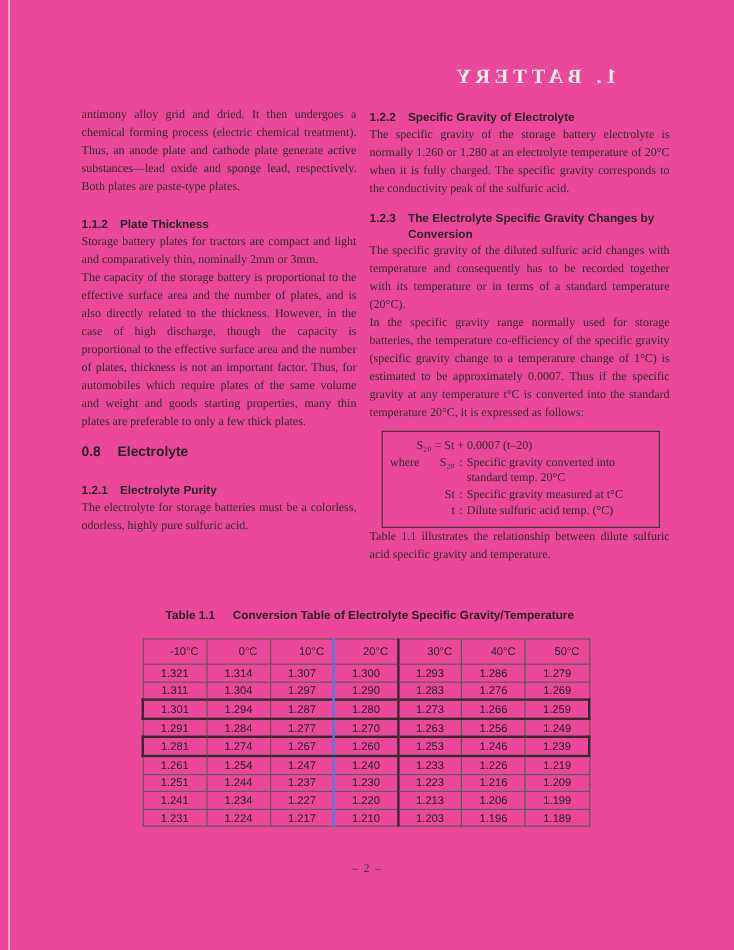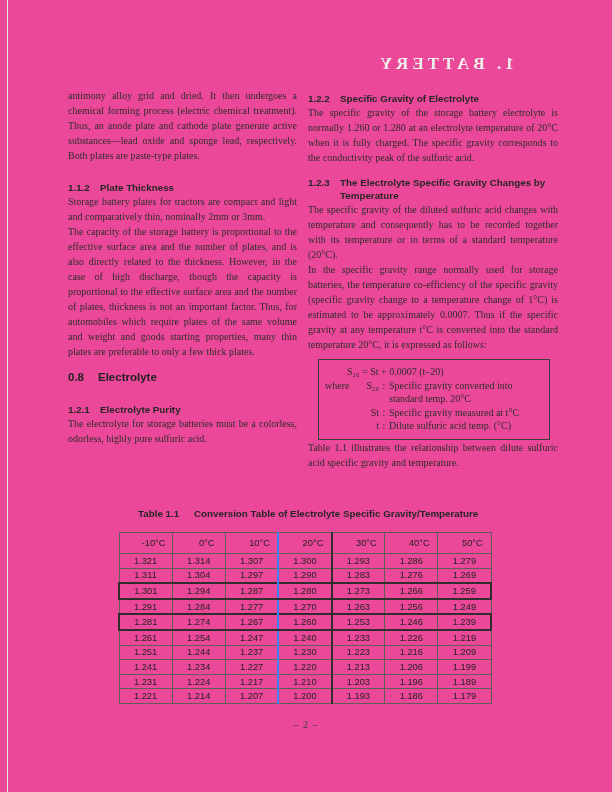--- a/index.html
+++ b/index.html
@@ -106,21 +106,21 @@
 
   <div class="col col-right">
     <div class="h3">
       <span class="num">1.2.2</span>
       <span>Specific Gravity of Electrolyte</span>
     </div>
     <p class="mt-sm">The specific gravity of the storage battery electrolyte is normally 1.260 or 1.280 at an electrolyte temperature of 20°C when it is fully charged.  The specific gravity corresponds to the conductivity peak of the sulfuric acid.</p>
 
     <div class="h3 mt-md">
       <span class="num">1.2.3</span>
-      <span class="h123-title">The Electrolyte Specific Gravity Changes by Temperature</span>
+      <span class="h123-title">The Electrolyte Specific Gravity Changes by Conversion</span>
     </div>
     <p class="mt-sm">The specific gravity of the diluted sulfuric acid changes with temperature and consequently has to be recorded together with its temperature or in terms of a standard temperature (20°C).</p>
     <p>In the specific gravity range normally used for storage batteries, the temperature co-efficiency of the specific gravity (specific gravity change to a temperature change of 1°C) is estimated to be approximately 0.0007.  Thus if the specific gravity at any temperature t°C is converted into the standard temperature 20°C, it is expressed as follows:</p>
 
     <div class="formula-box">
       <div class="formula-line">S₂₀ = St + 0.0007 (t–20)</div>
       <div>
           <div class="def-row">
             <span class="def-where">where</span>
             <span class="def-term">S₂₀</span>
@@ -237,27 +237,18 @@
           </tr>
           <tr>
             <td>1.231</td>
             <td>1.224</td>
             <td>1.217</td>
             <td class="em-col">1.210</td>
             <td>1.203</td>
             <td>1.196</td>
             <td>1.189</td>
           </tr>
-          <tr>
-            <td>1.221</td>
-            <td>1.214</td>
-            <td>1.207</td>
-            <td class="em-col">1.200</td>
-            <td>1.193</td>
-            <td>1.186</td>
-            <td>1.179</td>
-          </tr>
         </tbody>
     </table>
   </div>
 
   <div class="page-number">– 2 –</div>
 </div>
 
 </body></html>

